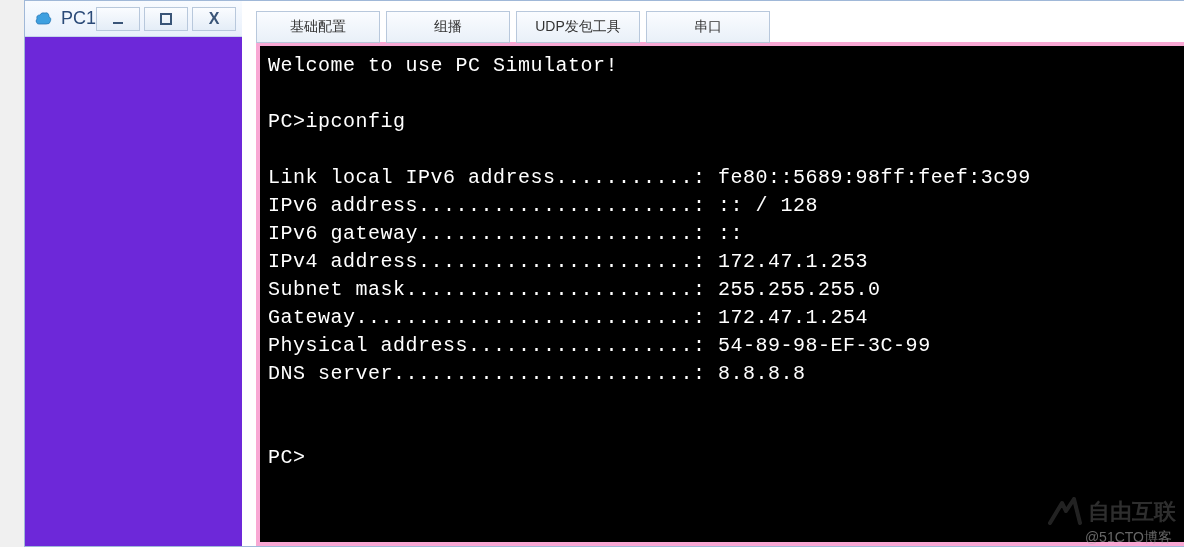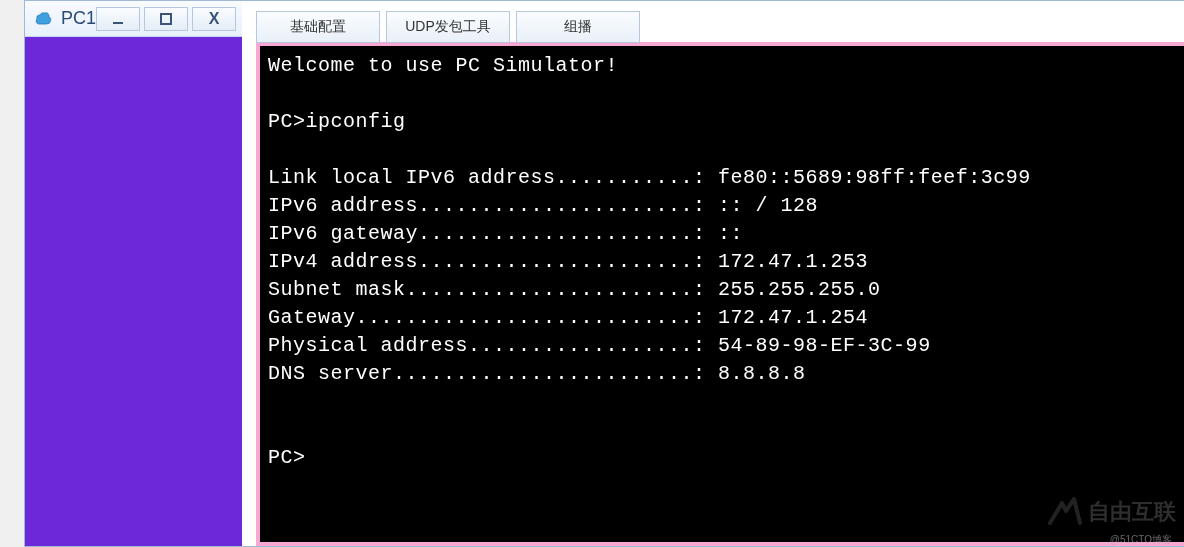--- a/index.html
+++ b/index.html
@@ -115,21 +115,21 @@
       gap: 6px;
       opacity: 0.45;
       color: #666;
       font-weight: bold;
       font-size: 22px;
     }
     .watermark-sub {
       position: absolute;
       right: 12px;
       bottom: 0px;
-      font-size: 10px;
+      font-size: 14px;
       color: #aaa;
       opacity: 0.6;
     }
     .watermark svg {
       opacity: 0.5;
     }
   </style>
 </head>
 <body>
 
@@ -154,22 +154,23 @@
       </div>
       <div class="win-btn">
         <span style="font-size:16px;font-weight:bold;">X</span>
       </div>
     </div>
   </div>
 
   <div class="content-area">
     <div class="tabs">
       <div class="tab">基础配置</div>
+      <div class="tab">组播</div>
       <div class="tab">UDP发包工具</div>
-      <div class="tab">组播</div>
+      <div class="tab">串口</div>
     </div>
 
     <div class="terminal"><span>Welcome to use PC Simulator!</span>
 
 <span>PC&gt;ipconfig</span>
 
 <span>Link local IPv6 address...........: </span><span>fe80::5689:98ff:feef:3c99</span>
 <span>IPv6 address......................: </span><span>:: / 128</span>
 <span>IPv6 gateway......................: </span><span>::</span>
 <span>IPv4 address......................: </span><span>172.47.1.253</span>

